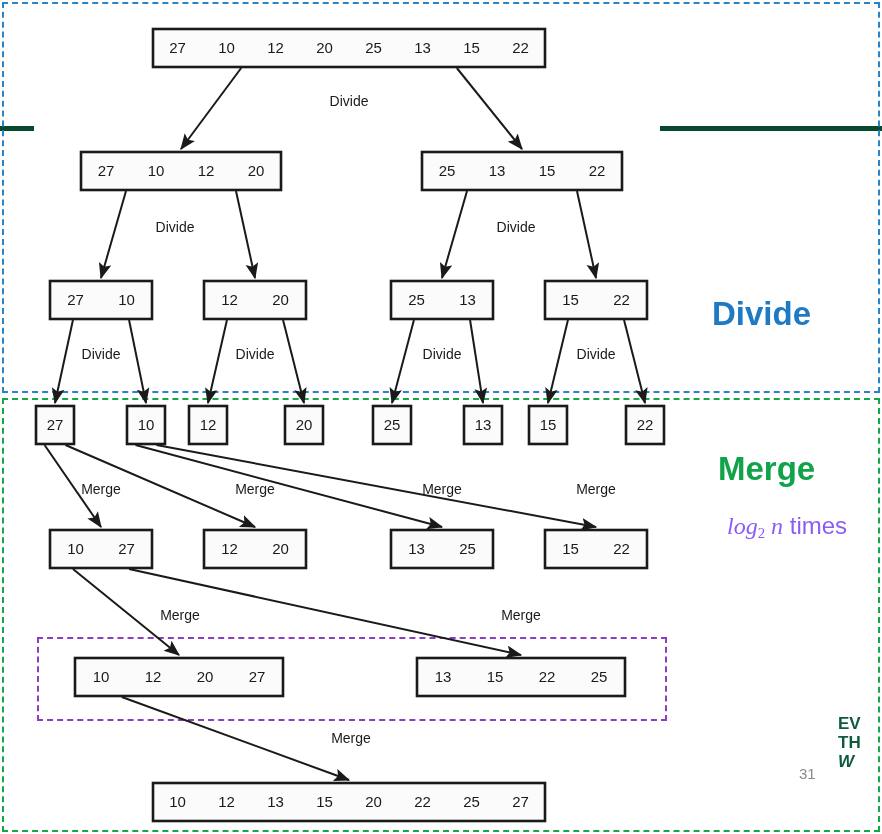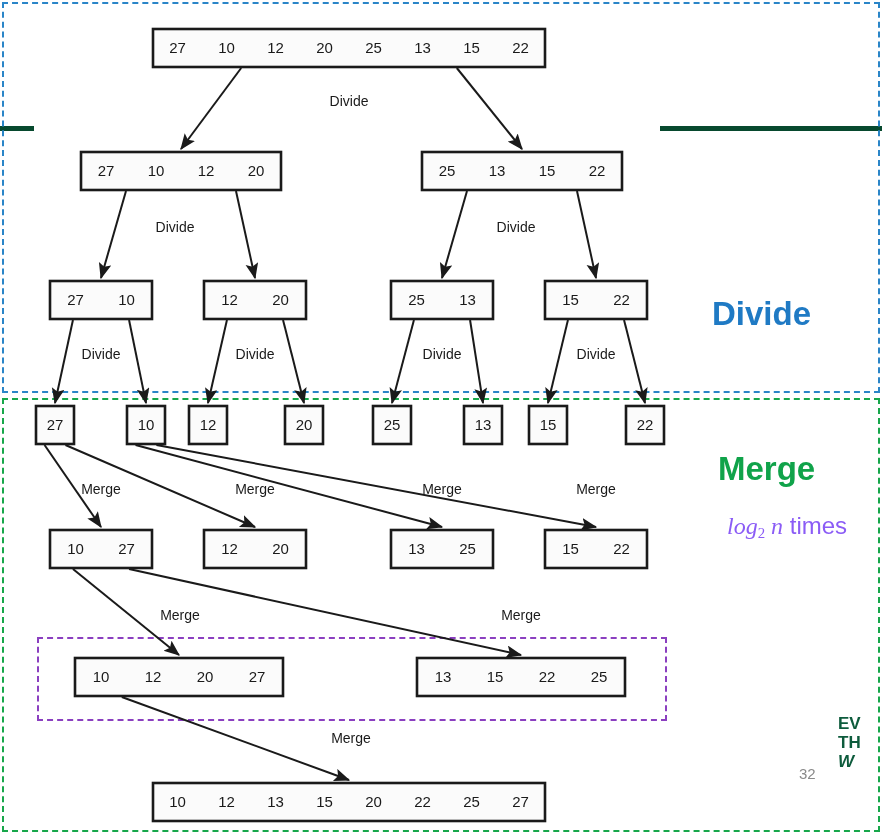--- a/index.html
+++ b/index.html
@@ -338,21 +338,21 @@
 
   <div class="side-label" id="divide-label">Divide</div>
 
   <div class="side-label" id="merge-label">Merge</div>
 
   <div id="log-label">
     <span class="mathvar">log</span><sub>2</sub>&nbsp;<span class="mathvar">n</span><span class="times"> times</span>
   </div>
 
 
-  <div id="slide-number">32</div>
+  <div id="slide-number">31</div>
 
   <div id="footer-brand">
     <div class="brand-line1">EV</div>
     <div class="brand-line2">TH</div>
     <div class="brand-line3">W</div>
   </div>
 
 </div>
 
 </body></html>

